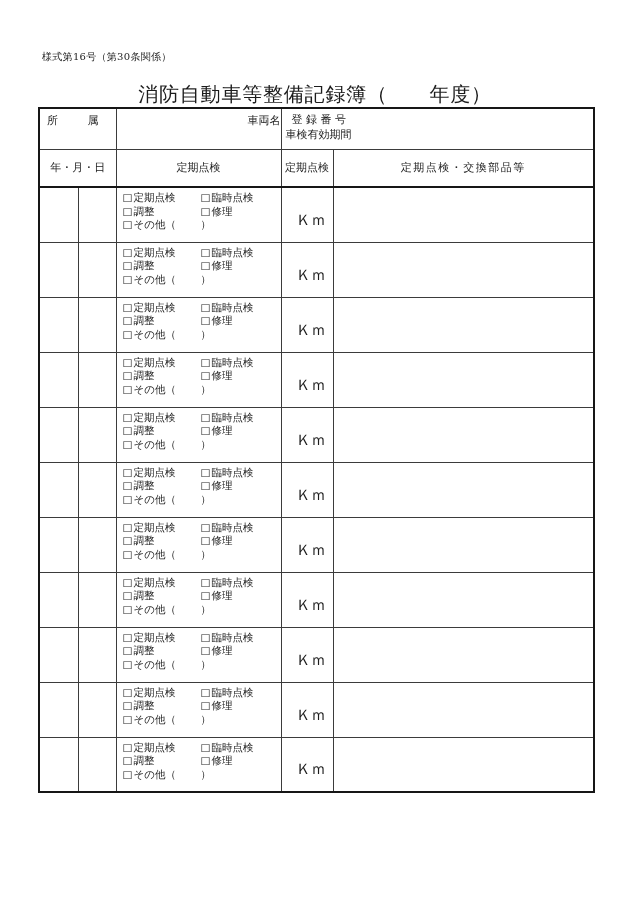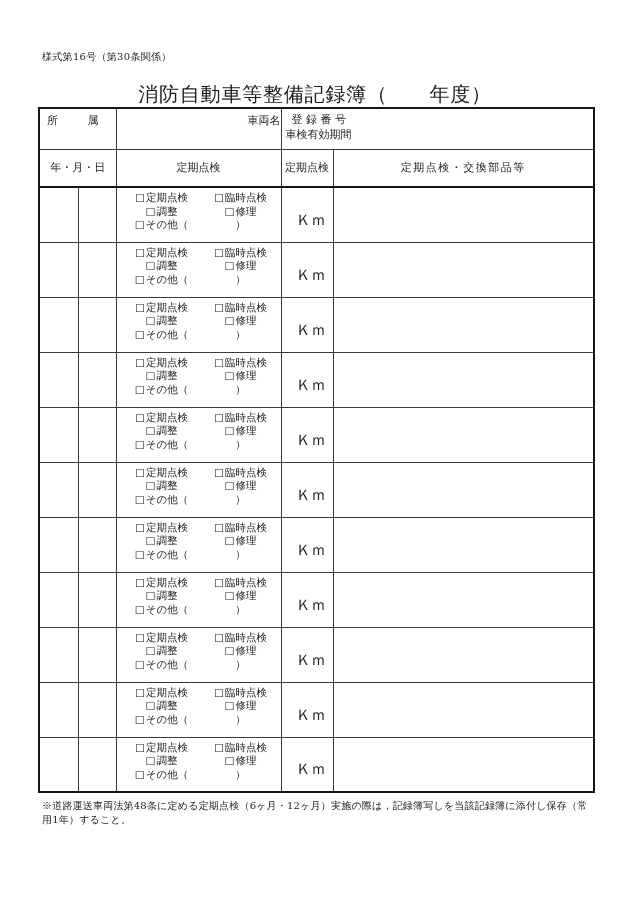--- a/index.html
+++ b/index.html
@@ -65,21 +65,20 @@
   tr.h2 { height: 38px; }
   tr.h2 td {
     text-align: center;
     vertical-align: middle;
     border-bottom: 2px solid #161616;
   }
   td.hdr-parts { letter-spacing: 1.5px; }
   tr.body-row { height: 55px; }
   tr.body-row td.cell-content {
     vertical-align: top;
-    text-align: center;
   }
   .cbgrid {
     display: grid;
     grid-template-columns: 78px 1fr;
     padding: 3px 0 0 6px;
     font-size: 10.5px;
     line-height: 13.5px;
     white-space: nowrap;
   }
   .cb { display: block; }
@@ -346,15 +345,14 @@
       </div>
     </td>
     <td class="cell-mileage">
       <span>Ｋｍ</span>
     </td>
     <td></td>
   </tr>
 </tbody>
   </table>
 
-  <div class="footnote">※道路運送車両法第48条に定める定期点検（6ヶ月・12ヶ月）実施の際は，記録簿写しを当該記録簿に添付し保存（常用1年）すること。</div>
 
 </div>
 
 </body></html>

